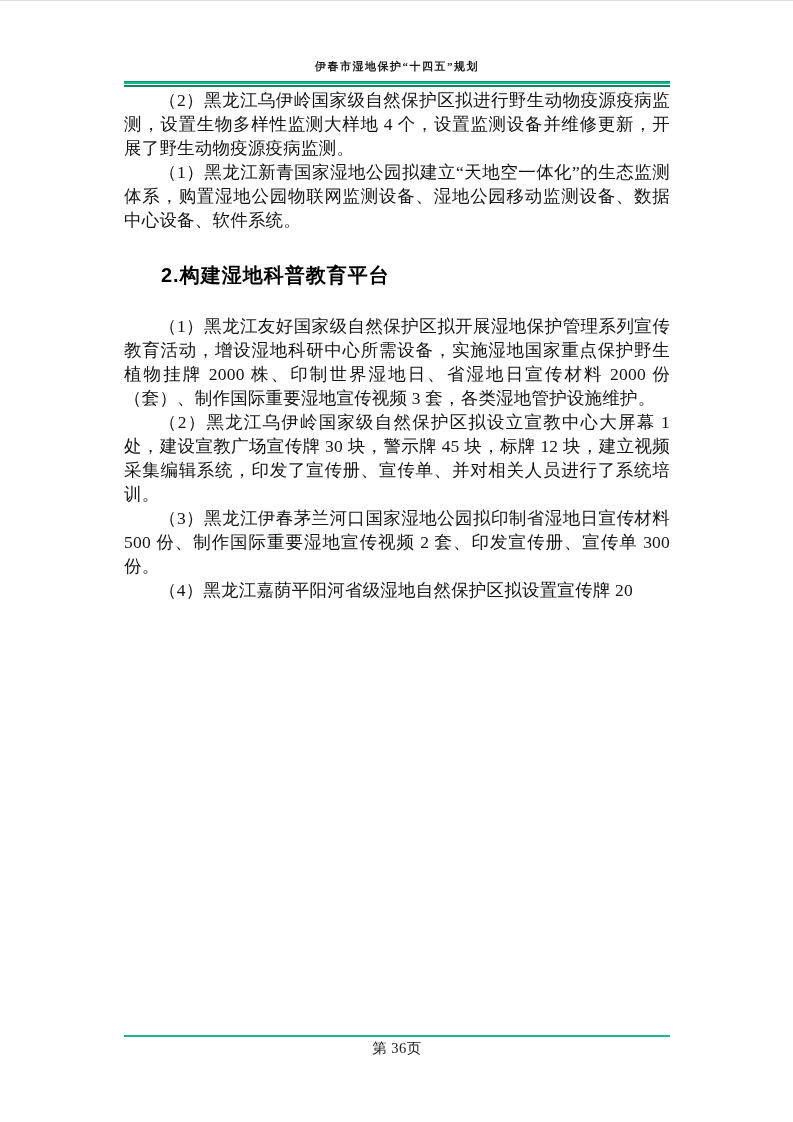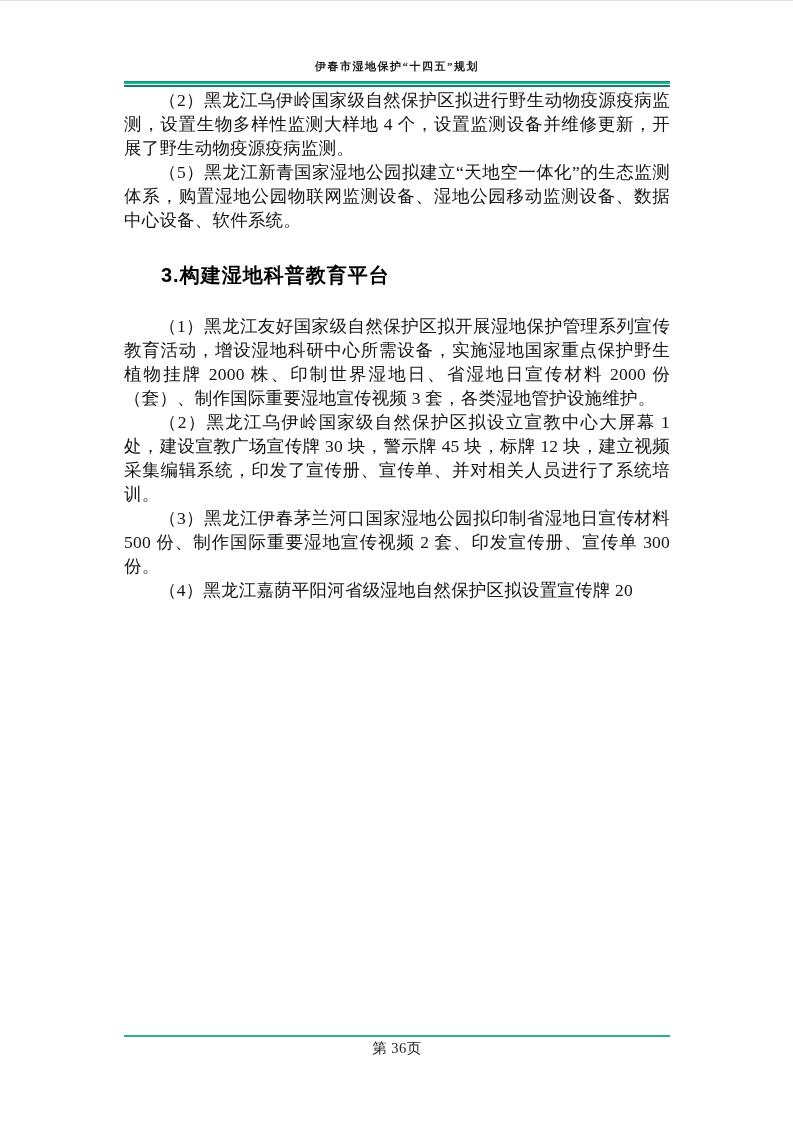--- a/index.html
+++ b/index.html
@@ -106,22 +106,22 @@
   <div class="header-title">伊春市湿地保护“十四五”规划</div>
 
   <div class="header-rule">
     <div class="thick"></div>
     <div class="gap"></div>
     <div class="thin"></div>
   </div>
 
   <div class="content">
       <p class="para">（2）黑龙江乌伊岭国家级自然保护区拟进行野生动物疫源疫病监测，设置生物多样性监测大样地 4 个，设置监测设备并维修更新，开展了野生动物疫源疫病监测。</p>
-      <p class="para">（5）黑龙江新青国家湿地公园拟建立“天地空一体化”的生态监测体系，购置湿地公园物联网监测设备、湿地公园移动监测设备、数据中心设备、软件系统。</p>
-      <p class="heading">3.构建湿地科普教育平台</p>
+      <p class="para">（1）黑龙江新青国家湿地公园拟建立“天地空一体化”的生态监测体系，购置湿地公园物联网监测设备、湿地公园移动监测设备、数据中心设备、软件系统。</p>
+      <p class="heading">2.构建湿地科普教育平台</p>
       <p class="para">（1）黑龙江友好国家级自然保护区拟开展湿地保护管理系列宣传教育活动，增设湿地科研中心所需设备，实施湿地国家重点保护野生植物挂牌 2000 株、印制世界湿地日、省湿地日宣传材料 2000 份（套）、制作国际重要湿地宣传视频 3 套，各类湿地管护设施维护。</p>
       <p class="para">（2）黑龙江乌伊岭国家级自然保护区拟设立宣教中心大屏幕 1 处，建设宣教广场宣传牌 30 块，警示牌 45 块，标牌 12 块，建立视频采集编辑系统，印发了宣传册、宣传单、并对相关人员进行了系统培训。</p>
       <p class="para">（3）黑龙江伊春茅兰河口国家湿地公园拟印制省湿地日宣传材料 500 份、制作国际重要湿地宣传视频 2 套、印发宣传册、宣传单 300 份。</p>
       <p class="para">（4）黑龙江嘉荫平阳河省级湿地自然保护区拟设置宣传牌 20</p>
     </div>
 
   <div class="footer-rule"></div>
 
   <div class="footer-pagenum">第 36页</div>
 

